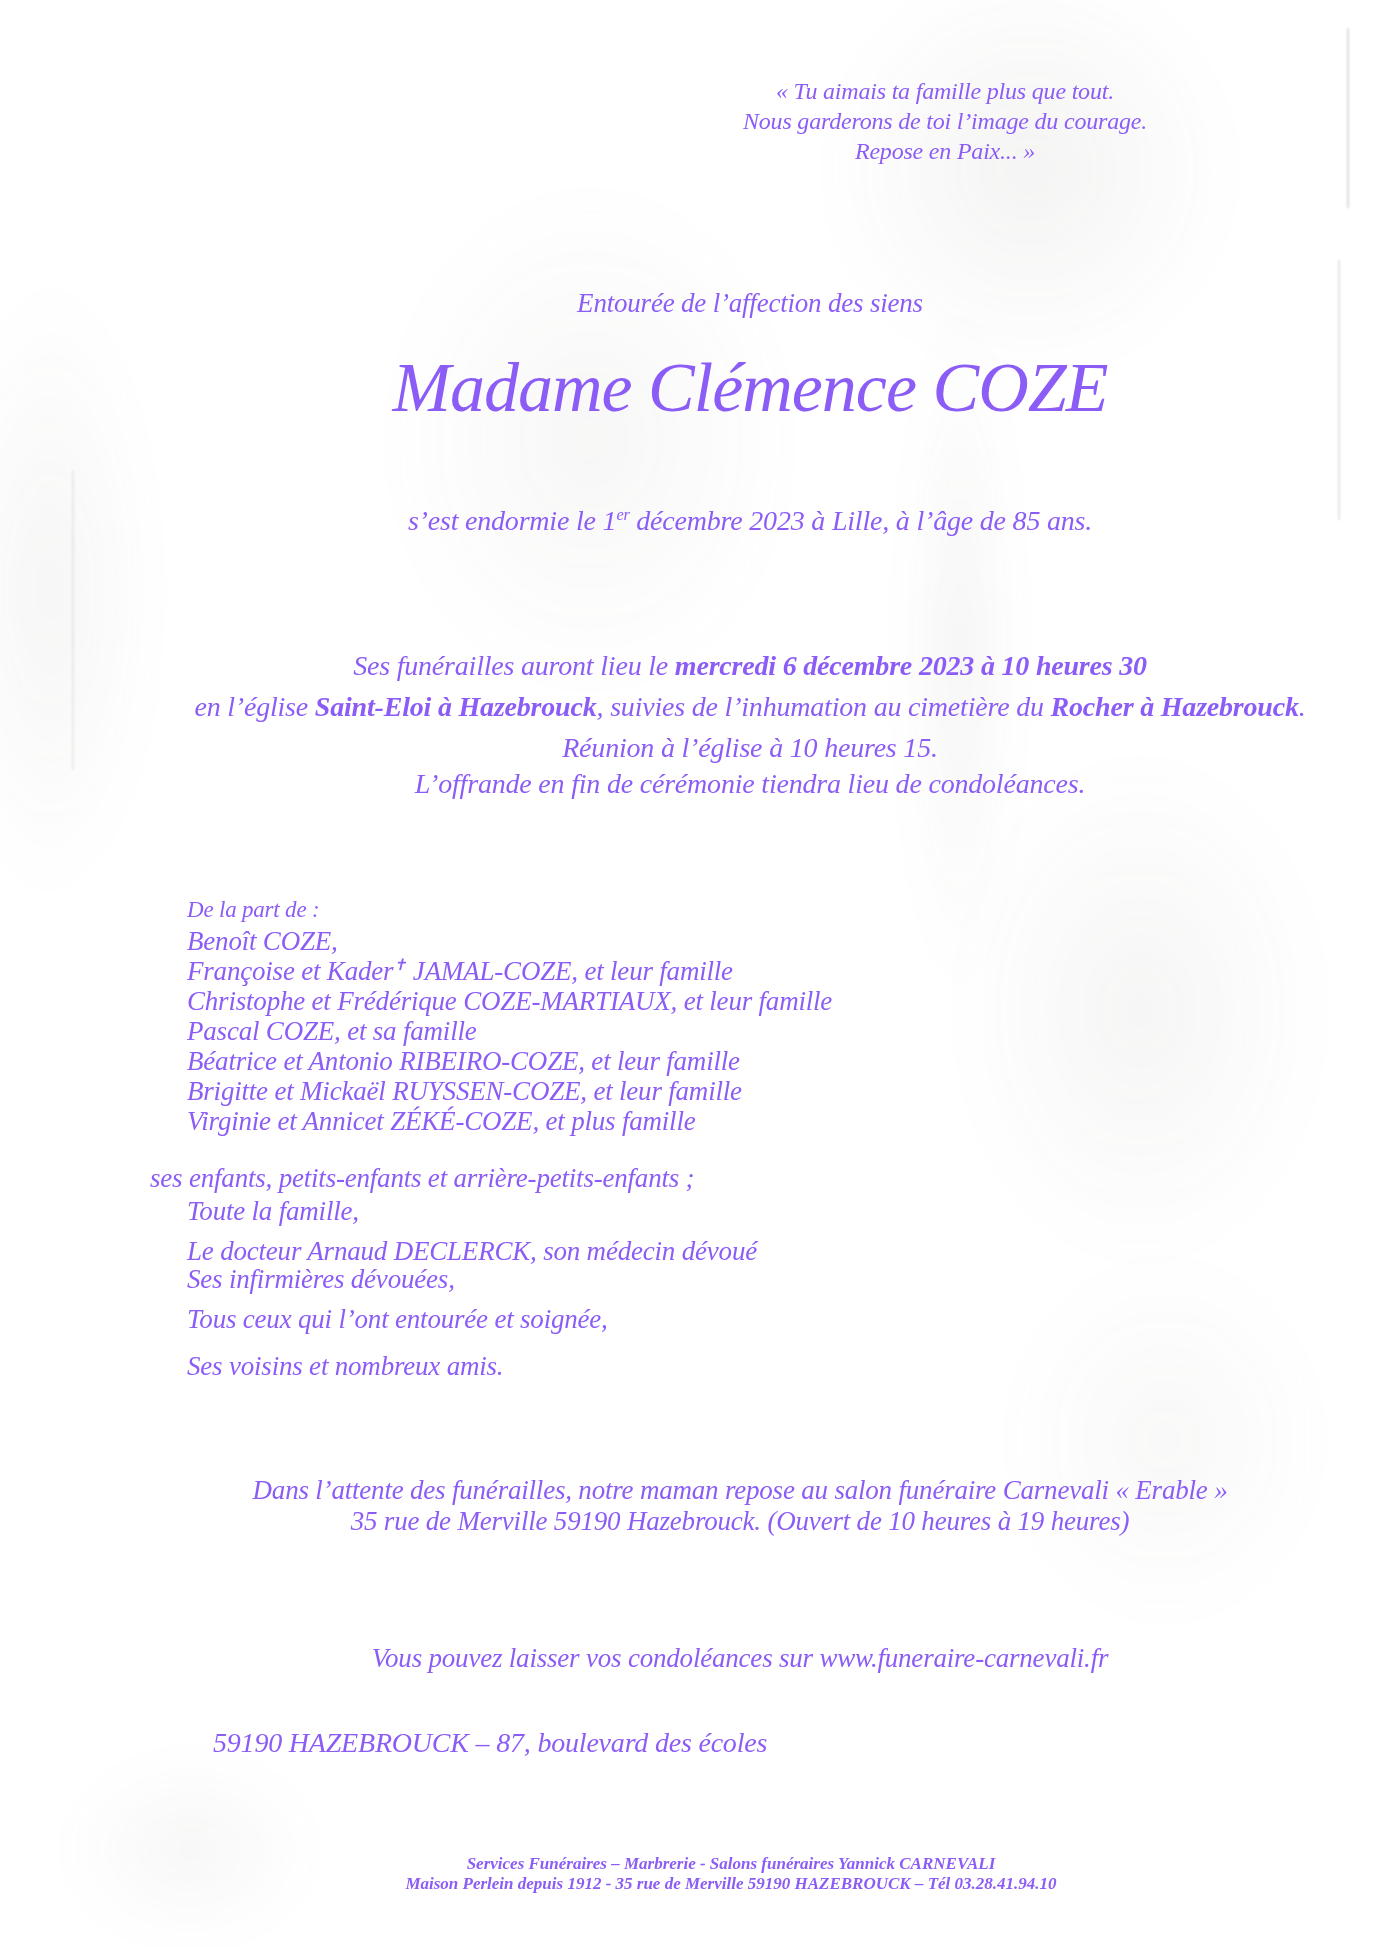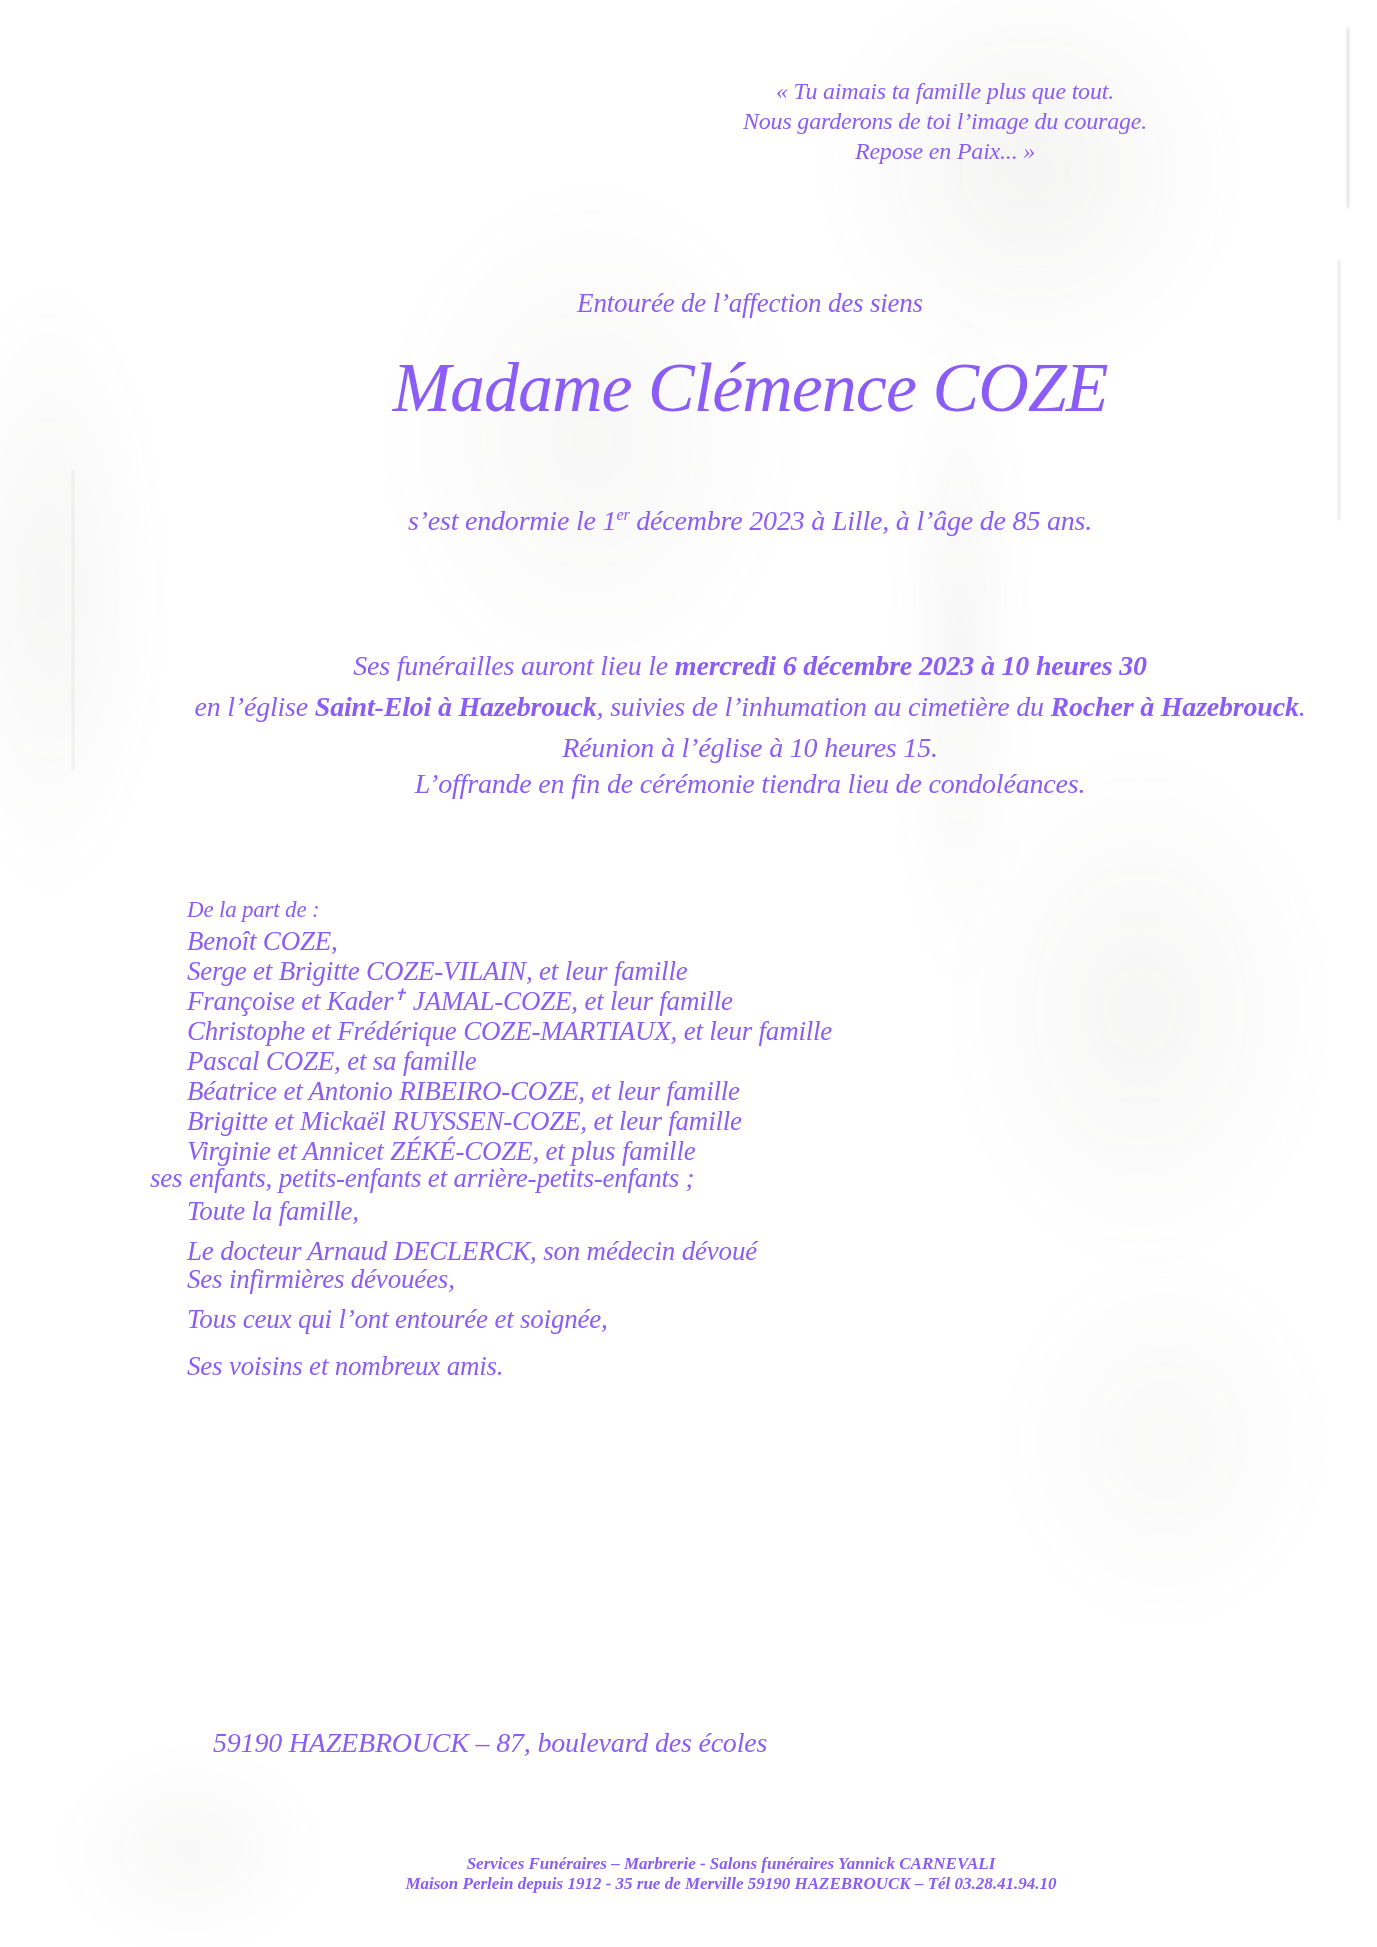--- a/index.html
+++ b/index.html
@@ -88,37 +88,41 @@
     <div><span>en l’église </span><span class="b">Saint-Eloi à Hazebrouck</span><span>,  suivies de l’inhumation au cimetière du </span><span class="b">Rocher à Hazebrouck</span><span>.</span></div>
     <div>Réunion à l’église à 10 heures 15.</div>
   </div>
 
   <div class="abs ctr offering">L’offrande en fin de cérémonie tiendra lieu de condoléances.</div>
 
   <div class="abs family-heading">De la part de :</div>
 
   <div class="abs members">
     <div class="member">Benoît COZE,</div>
-    <div class="member">Serge et Brigitte COZE-VILAIN, et leur famille</div>
     <div class="member"><span>Françoise et Kader</span><sup>✝</sup><span> JAMAL-COZE, et leur famille</span></div>
     <div class="member">Christophe et Frédérique COZE-MARTIAUX, et leur famille</div>
     <div class="member">Pascal COZE, et sa famille</div>
     <div class="member">Béatrice et Antonio RIBEIRO-COZE, et leur famille</div>
     <div class="member">Brigitte et Mickaël RUYSSEN-COZE, et leur famille</div>
     <div class="member">Virginie et Annicet ZÉKÉ-COZE, et plus famille</div>
   </div>
 
   <div class="abs descendants">ses enfants, petits-enfants et arrière-petits-enfants ;</div>
   <div class="abs whole-family">Toute la famille,</div>
   <div class="abs doctor">Le docteur Arnaud DECLERCK, son médecin dévoué</div>
   <div class="abs nurses">Ses infirmières dévouées,</div>
   <div class="abs caregivers">Tous ceux qui l’ont entourée et soignée,</div>
   <div class="abs neighbors">Ses voisins et nombreux amis.</div>
 
+  <div class="abs repose">
+    <div>Dans l’attente des funérailles, notre maman repose au salon funéraire Carnevali « Erable »</div>
+    <div>35 rue de Merville 59190 Hazebrouck. (Ouvert de 10 heures à 19 heures)</div>
+  </div>
 
+  <div class="abs condolences">Vous pouvez laisser vos condoléances sur www.funeraire-carnevali.fr</div>
 
   <div class="abs address">59190 HAZEBROUCK – 87, boulevard des écoles</div>
 
   <div class="abs footer">
     <div>Services Funéraires – Marbrerie - Salons funéraires Yannick CARNEVALI</div>
     <div>Maison Perlein depuis 1912 - 35 rue de Merville 59190 HAZEBROUCK – Tél 03.28.41.94.10</div>
   </div>
 
 </div>
 

